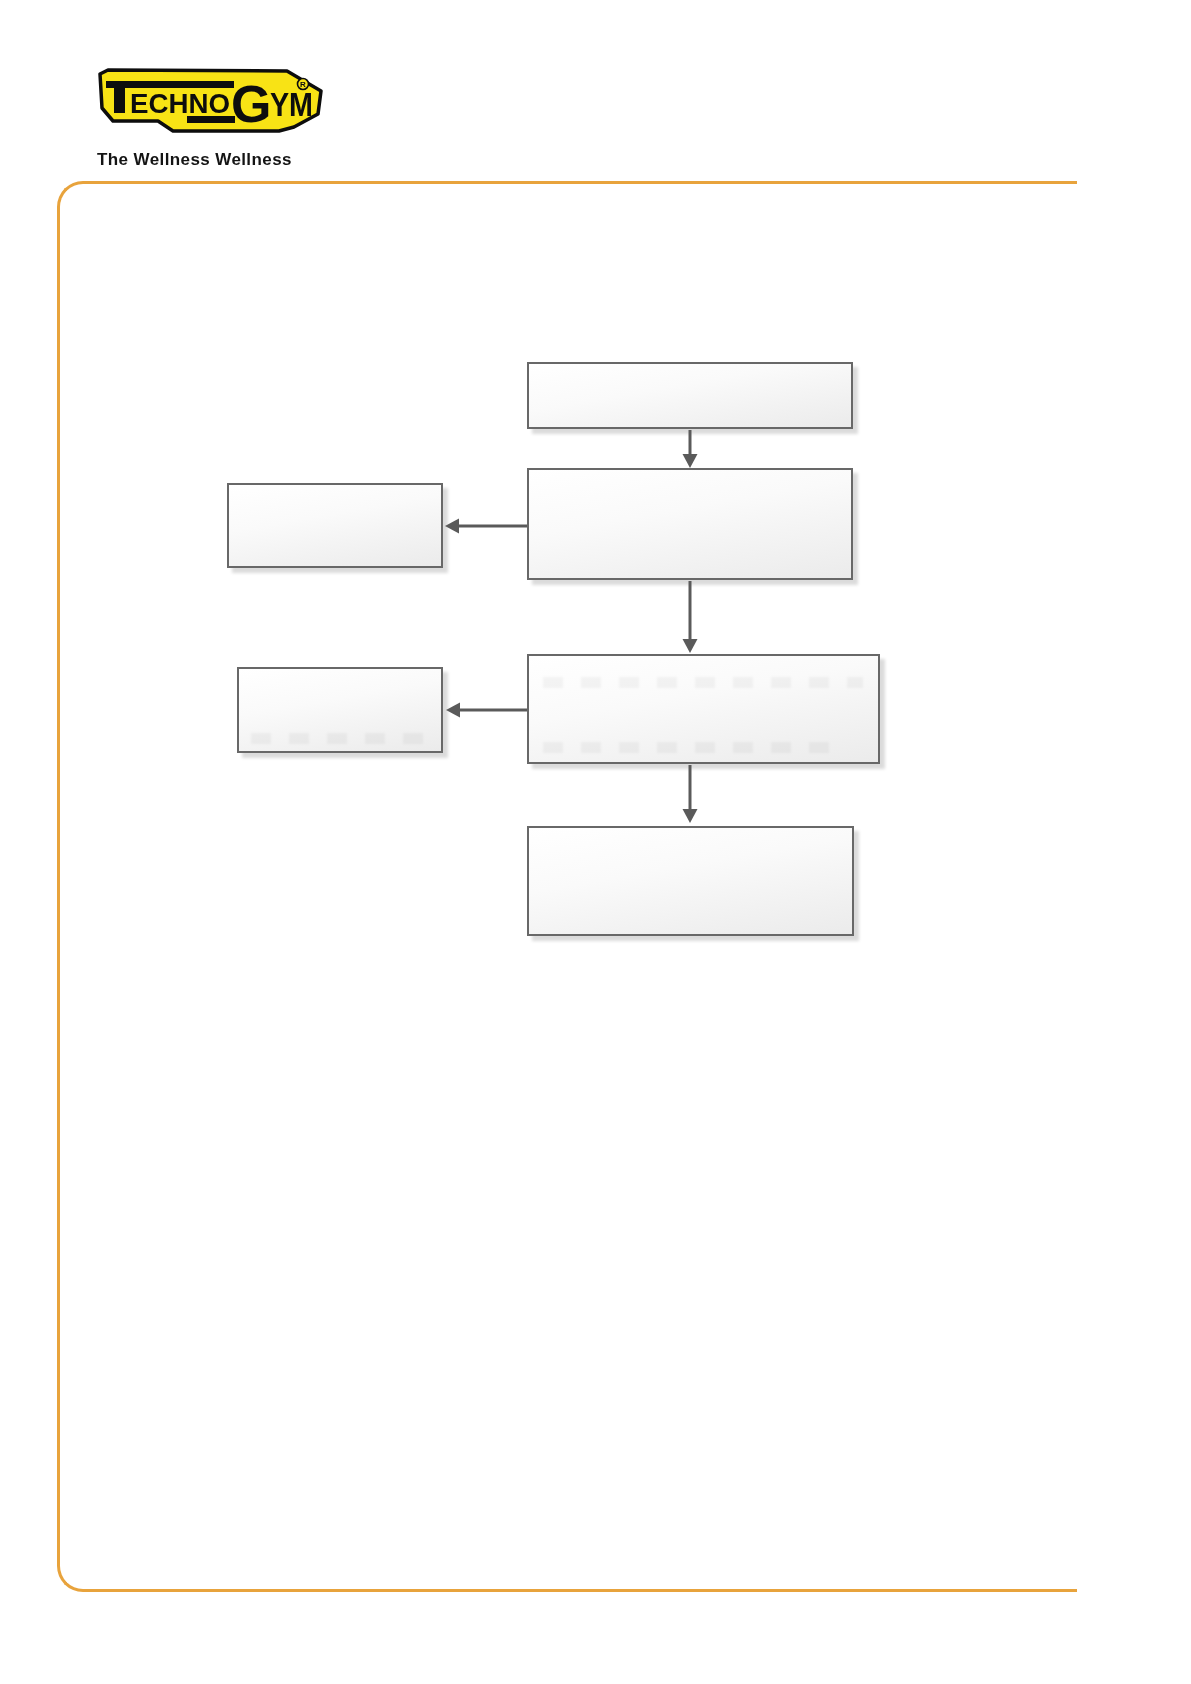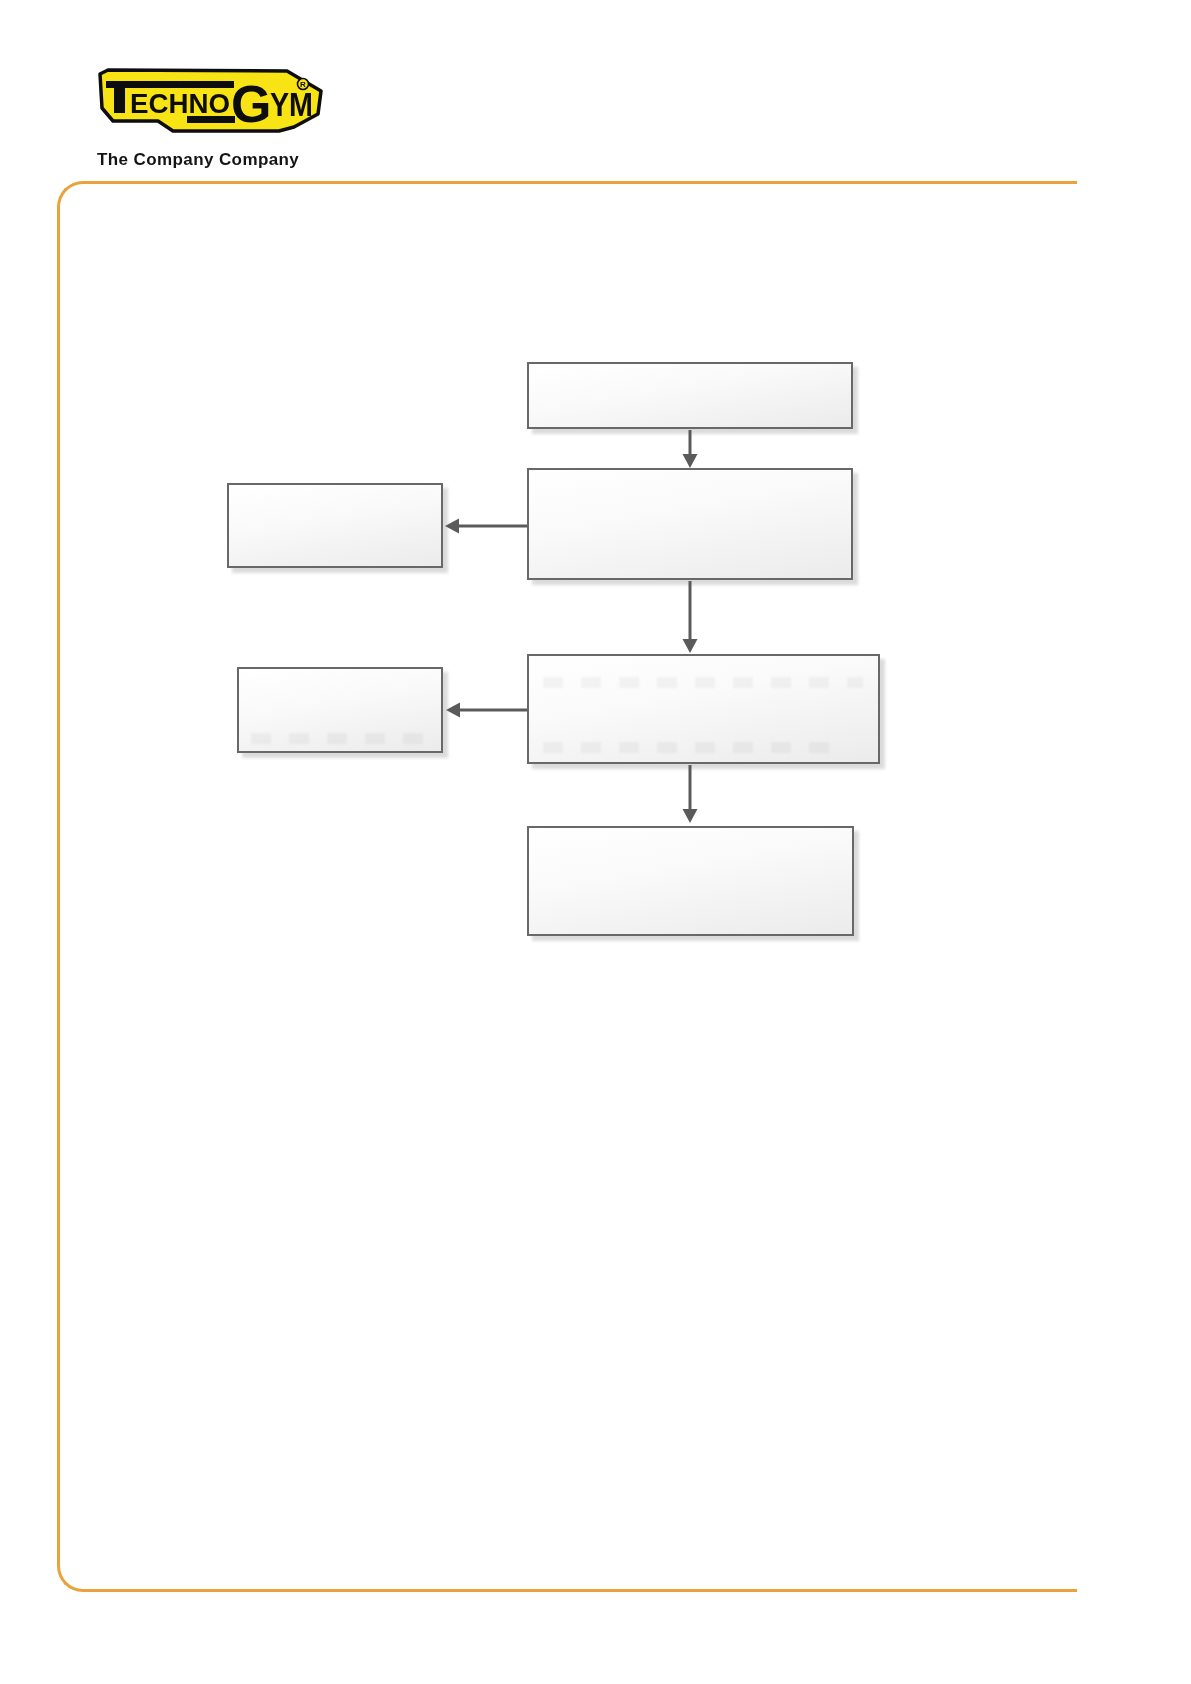--- a/index.html
+++ b/index.html
@@ -81,21 +81,21 @@
     <text x="55" y="54" font-family="Liberation Sans, sans-serif" font-weight="bold" font-size="27" fill="#0d0d0d" textLength="100" lengthAdjust="spacingAndGlyphs">ECHNO</text>
     <text x="156" y="63" font-family="Liberation Sans, sans-serif" font-weight="bold" font-size="52" fill="#0d0d0d">G</text>
 
     <rect x="112" y="57" width="48" height="7" fill="#0d0d0d"></rect>
     <text x="195" y="57" font-family="Liberation Sans, sans-serif" font-weight="bold" font-size="33" fill="#0d0d0d" textLength="43" lengthAdjust="spacingAndGlyphs">YM</text>
 
     <circle cx="228" cy="25" r="5.5" fill="#F8E315" stroke="#0d0d0d" stroke-width="1.6"></circle>
     <text x="228" y="28.2" font-family="Liberation Sans, sans-serif" font-weight="bold" font-size="8" fill="#0d0d0d" text-anchor="middle">R</text>
   </svg>
 
-  <div id="tagline">The Company Company</div>
+  <div id="tagline">The Wellness Wellness</div>
 
   <div id="frame"></div>
 
   <div class="node" id="node-top">
     <span class="node-label"></span>
   </div>
 
   <div class="node" id="node-step2">
     <span class="node-label"></span>
   </div>

